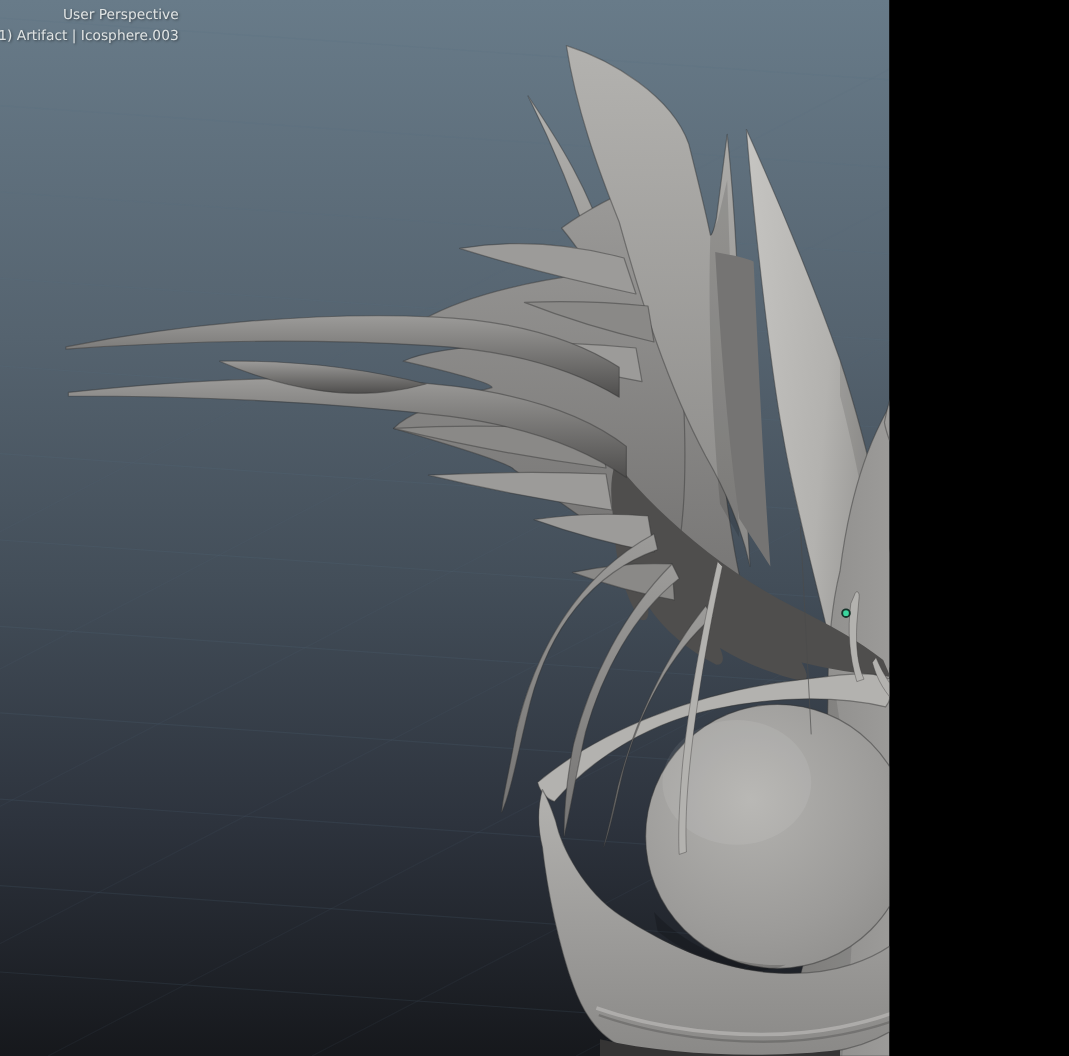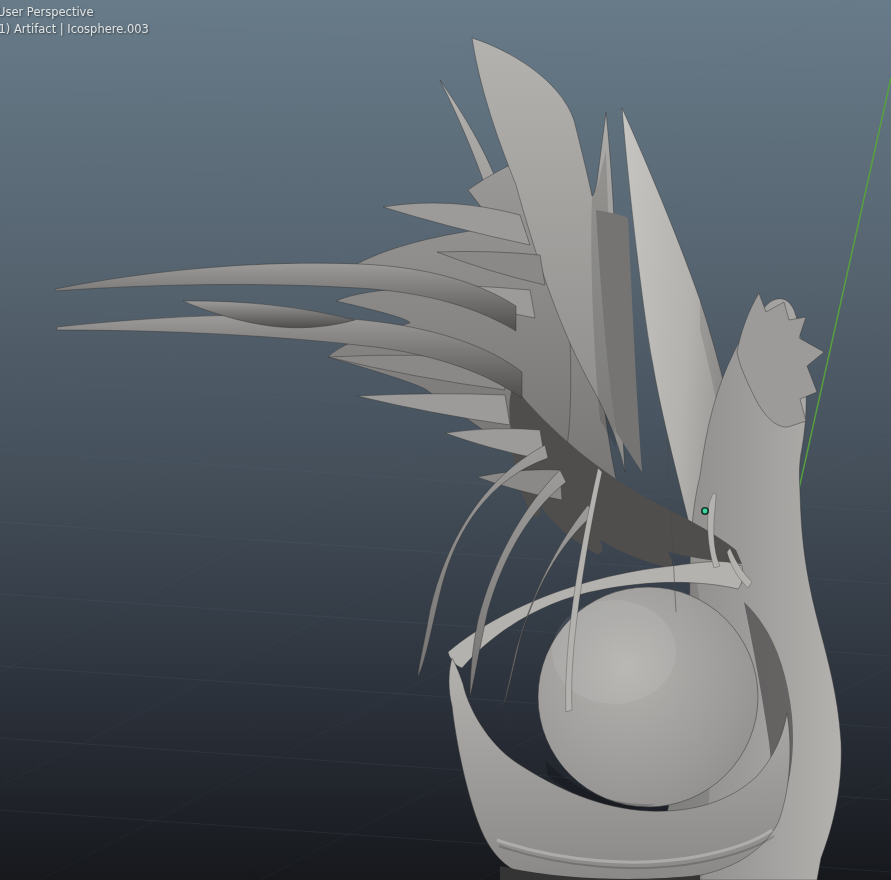--- a/index.html
+++ b/index.html
@@ -1,20 +1,21 @@
 <!DOCTYPE html>
 <html><head>
 <meta charset="utf-8">
 <style>
   html,body{margin:0;padding:0;background:#000;}
   .viewport{
     position:relative;
-    width:891px;height:880px;
+    width:741px;height:880px;
     overflow:hidden;
     font-family:"DejaVu Sans","Liberation Sans",sans-serif;
+    text-align:right;
   }
   .viewport svg{display:block;width:891px;height:880px;}
   .overlay{
     position:absolute;left:-3px;top:4px;
     font-size:11.5px;line-height:17px;
     text-shadow:1px 1px 2px rgba(0,0,0,.45);
     white-space:nowrap;pointer-events:none;
   }
   .overlay .l2{margin-left:-3px;}
 </style>

